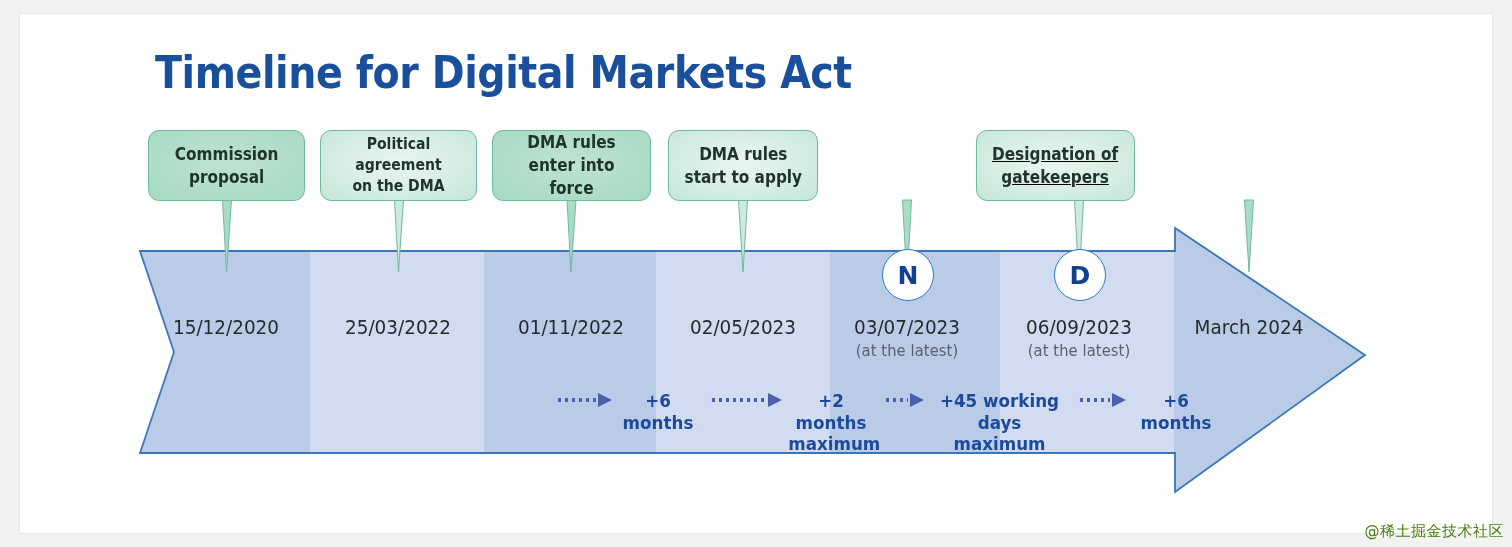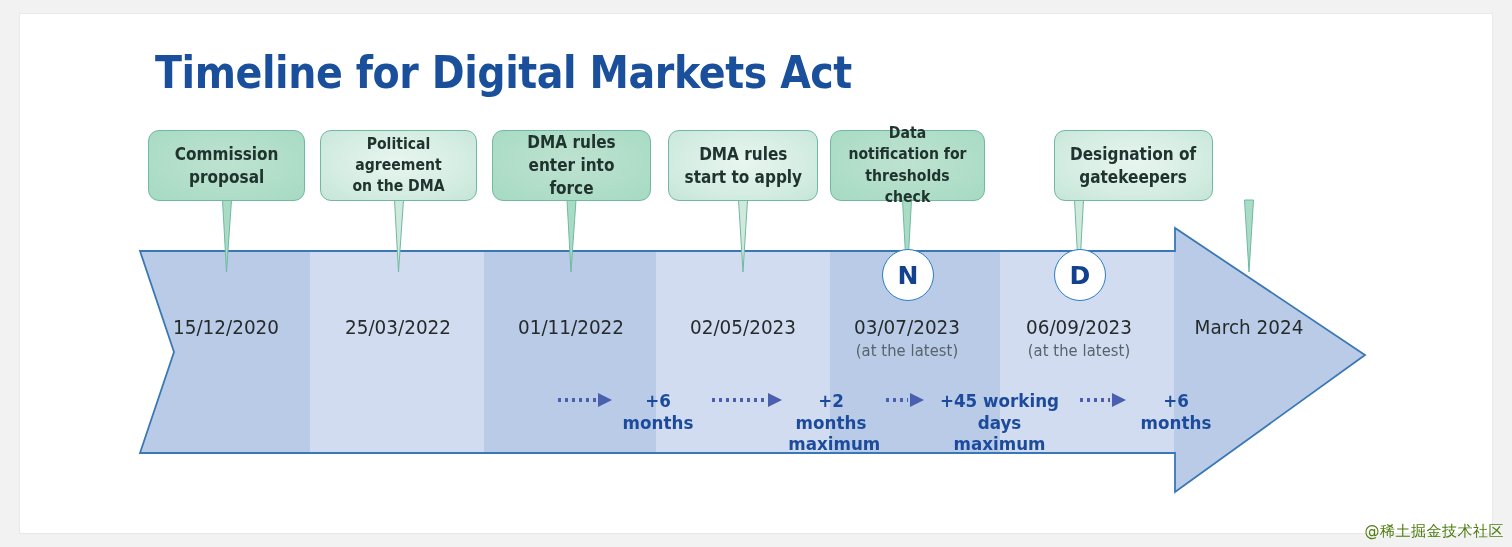--- a/index.html
+++ b/index.html
@@ -220,25 +220,21 @@
 proposal</span>
   </div>
   <div class="callout dark" style="left:492px;  width:159px;">
     <span class="ctext">DMA rules
 enter into force</span>
   </div>
   <div class="callout light" style="left:668px;  width:150px;">
     <span class="ctext">DMA rules
 start to apply</span>
   </div>
-  <div class="callout dark" style="left:830px;  width:155px;">
-    <span class="ctext sm">Data notification for
-thresholds check</span>
-  </div>
-  <div class="callout light" style="left:1054px; width:159px;">
+  <div class="callout light" style="left:976px; width:159px;text-decoration:underline;">
     <span class="ctext">Designation of
 gatekeepers</span>
   </div>
 
   <div class="marker" style="left:882px;  top:249px;">
     <span>N</span>
   </div>
   <div class="marker" style="left:1054px; top:249px;">
     <span>D</span>
   </div>

